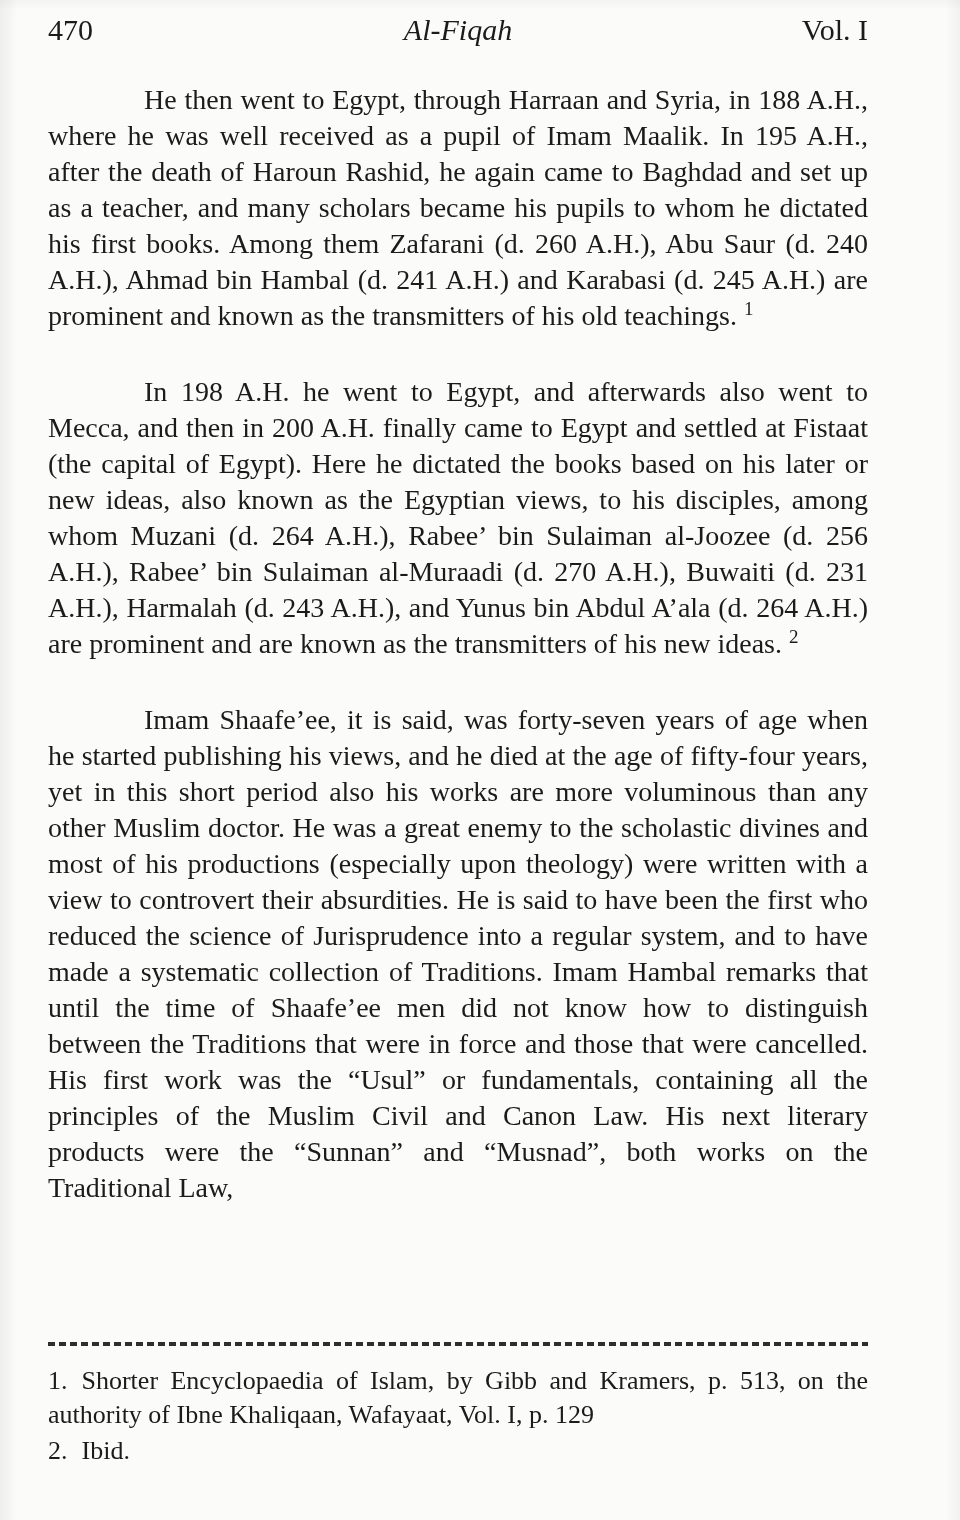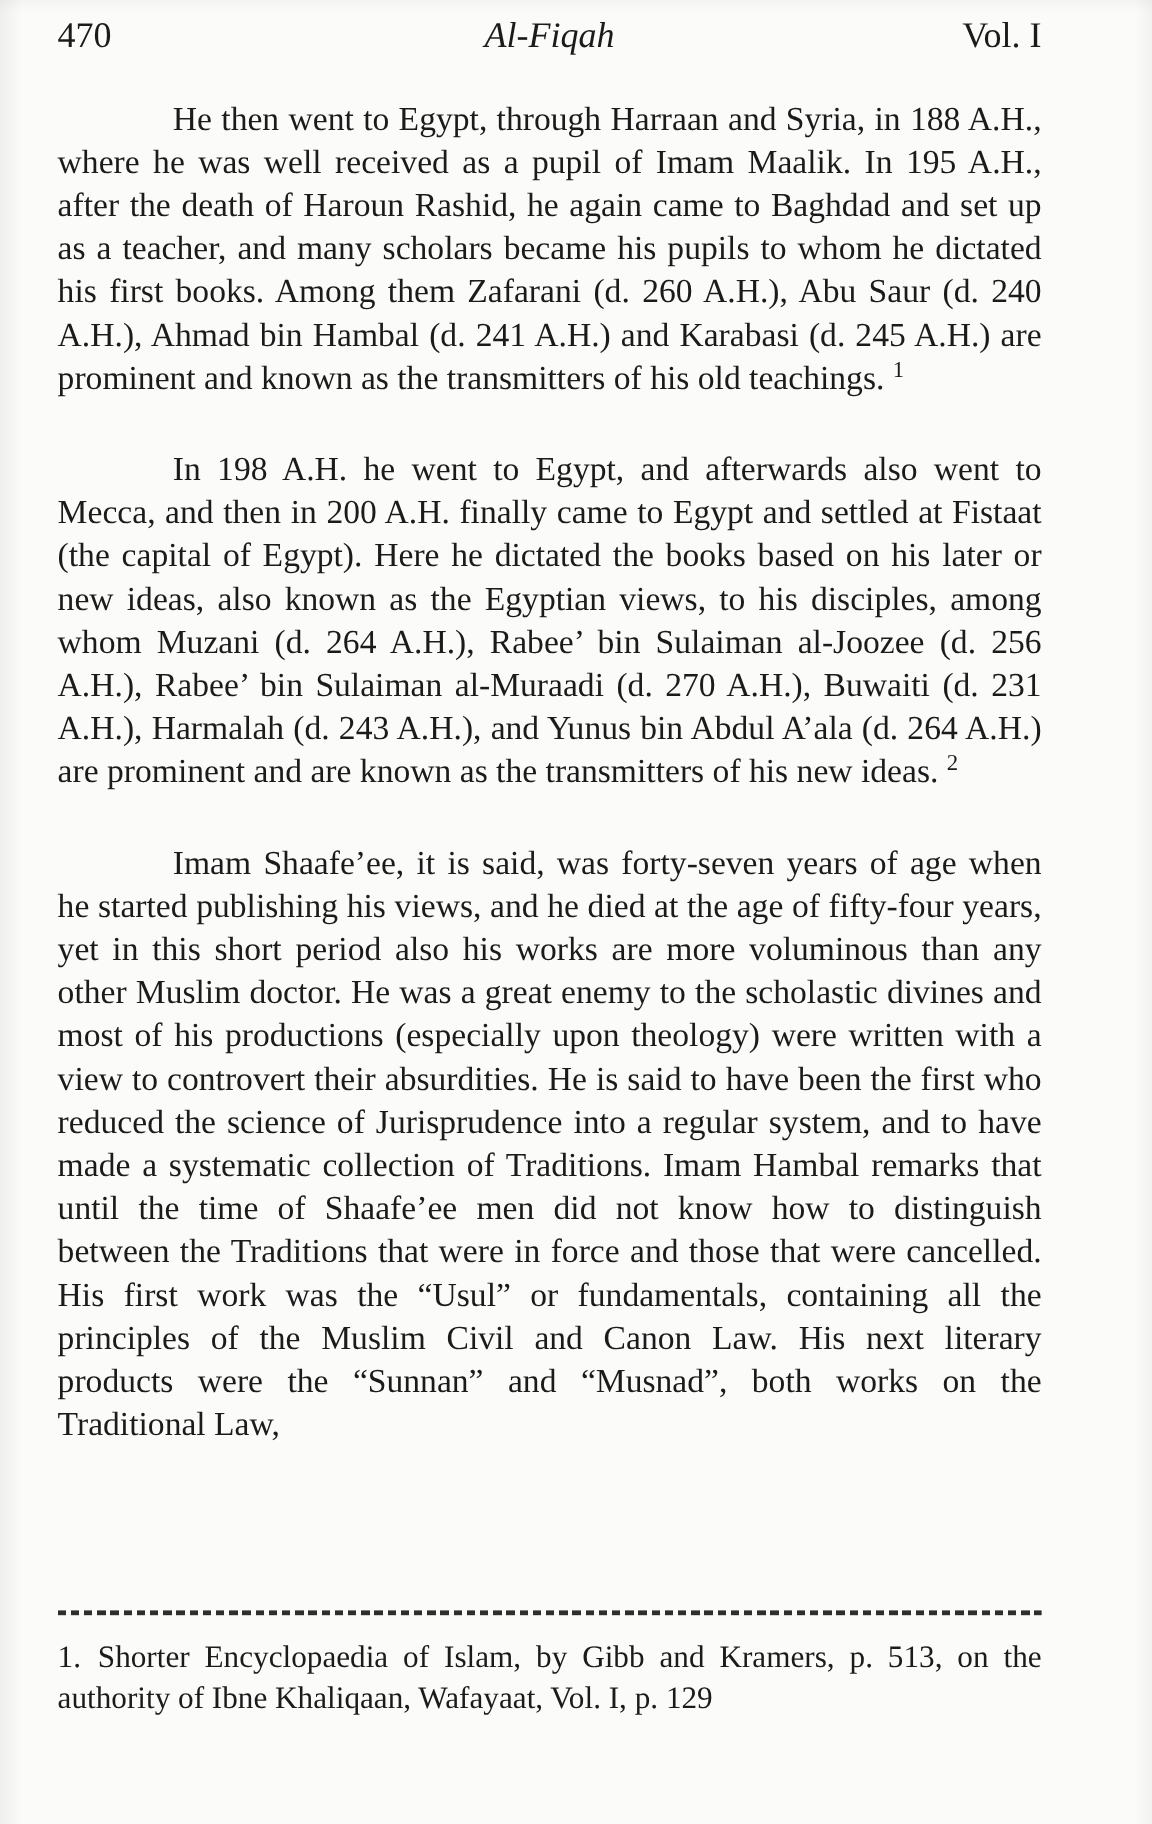--- a/index.html
+++ b/index.html
@@ -94,14 +94,15 @@
     <p class="body-paragraph"><span>In 198 A.H. he went to Egypt, and afterwards also went to Mecca, and then in 200 A.H. finally came to Egypt and settled at Fistaat (the capital of Egypt). Here he dictated the books based on his later or new ideas, also known as the Egyptian views, to his disciples, among whom Muzani (d. 264 A.H.), Rabee’ bin Sulaiman al-Joozee (d. 256 A.H.), Rabee’ bin Sulaiman al-Muraadi (d. 270 A.H.), Buwaiti (d. 231 A.H.), Harmalah (d. 243 A.H.), and Yunus bin Abdul A’ala (d. 264 A.H.) are prominent and are known as the transmitters of his new ideas.</span><sup class="footnote-ref">2</sup></p>
 
     <p class="body-paragraph"><span>Imam Shaafe’ee, it is said, was forty-seven years of age when he started publishing his views, and he died at the age of fifty-four years, yet in this short period also his works are more voluminous than any other Muslim doctor. He was a great enemy to the scholastic divines and most of his productions (especially upon theology) were written with a view to controvert their absurdities. He is said to have been the first who reduced the science of Jurisprudence into a regular system, and to have made a systematic collection of Traditions. Imam Hambal remarks that until the time of Shaafe’ee men did not know how to distinguish between the Traditions that were in force and those that were cancelled. His first work was the “Usul” or fundamentals, containing all the principles of the Muslim Civil and Canon Law. His next literary products were the “Sunnan” and “Musnad”, both works on the Traditional Law,</span><sup class="footnote-ref"></sup></p>
   </div>
 
   <div class="footer-block">
     <div class="footnote-separator"></div>
 
     <p class="footnote"><span class="fn-number">1.</span><span>Shorter Encyclopaedia of Islam, by Gibb and Kramers, p. 513, on the authority of Ibne Khaliqaan, Wafayaat, Vol. I, p. 129</span></p>
 
+    <p class="footnote"><span class="fn-number">2.</span><span>Ibid.</span></p>
   </div>
 </div>
 
 </body></html>

